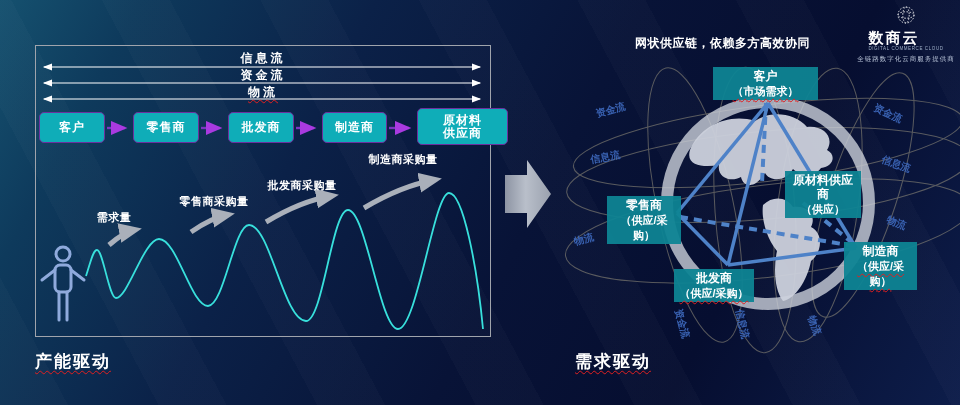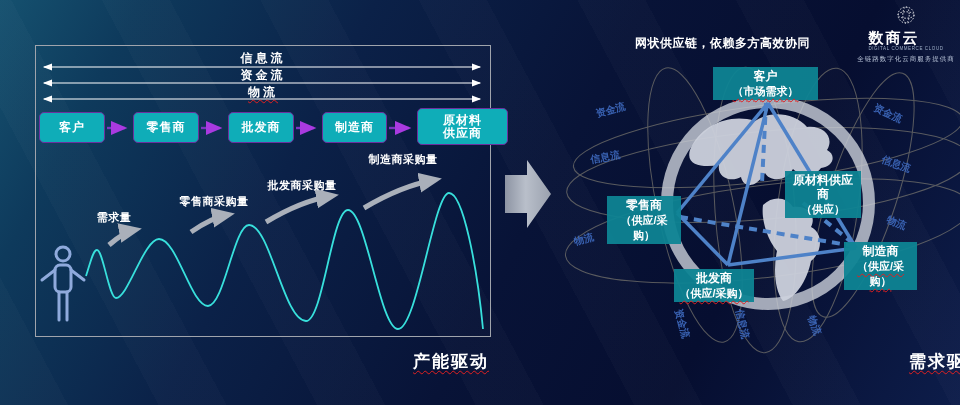--- a/index.html
+++ b/index.html
@@ -20,21 +20,21 @@
   .logo-row{display:flex;align-items:center;gap:4px;flex-direction:column;}
   .logo-name{font-size:15px;font-weight:bold;letter-spacing:2px;line-height:15px;}
   .logo-sub{font-size:4.5px;color:#9fb0c8;letter-spacing:.6px;margin-top:1px;}
   .logo-tagline{font-size:6.5px;color:#b9c4d8;letter-spacing:1px;margin-top:4px;text-align:center;}
   
   .left-title{position:absolute;left:35px;top:19px;width:454px;text-align:center;
     color:#fff;font-size:13px;font-weight:bold;letter-spacing:.5px;}
   .right-title{position:absolute;left:635px;top:35px;width:280px;text-align:left;
     color:#fff;font-size:12px;font-weight:bold;letter-spacing:.5px;}
   .bottom-label{position:absolute;top:350px;color:#fff;font-size:17px;font-weight:bold;
-    letter-spacing:2px;text-align:right;}
+    letter-spacing:2px;text-align:left;}
   
   .left-panel{position:absolute;left:35px;top:45px;width:454px;height:290px;
     border:1px solid #a0a4ac;}
   .panel-svg{position:absolute;left:0;top:0;}
   .flow-label{position:absolute;left:0;width:100%;text-align:center;color:#fff;
     font-size:12px;font-weight:bold;letter-spacing:3px;line-height:12px;}
   .flow-label .wavy{letter-spacing:3px;}
   .chain-box{position:absolute;background:#0fadb8;border:1.5px solid #6d2f9e;border-radius:5px;
     color:#fff;font-size:12px;font-weight:bold;display:flex;align-items:center;justify-content:center;
     text-align:center;letter-spacing:1px;box-sizing:border-box;}

